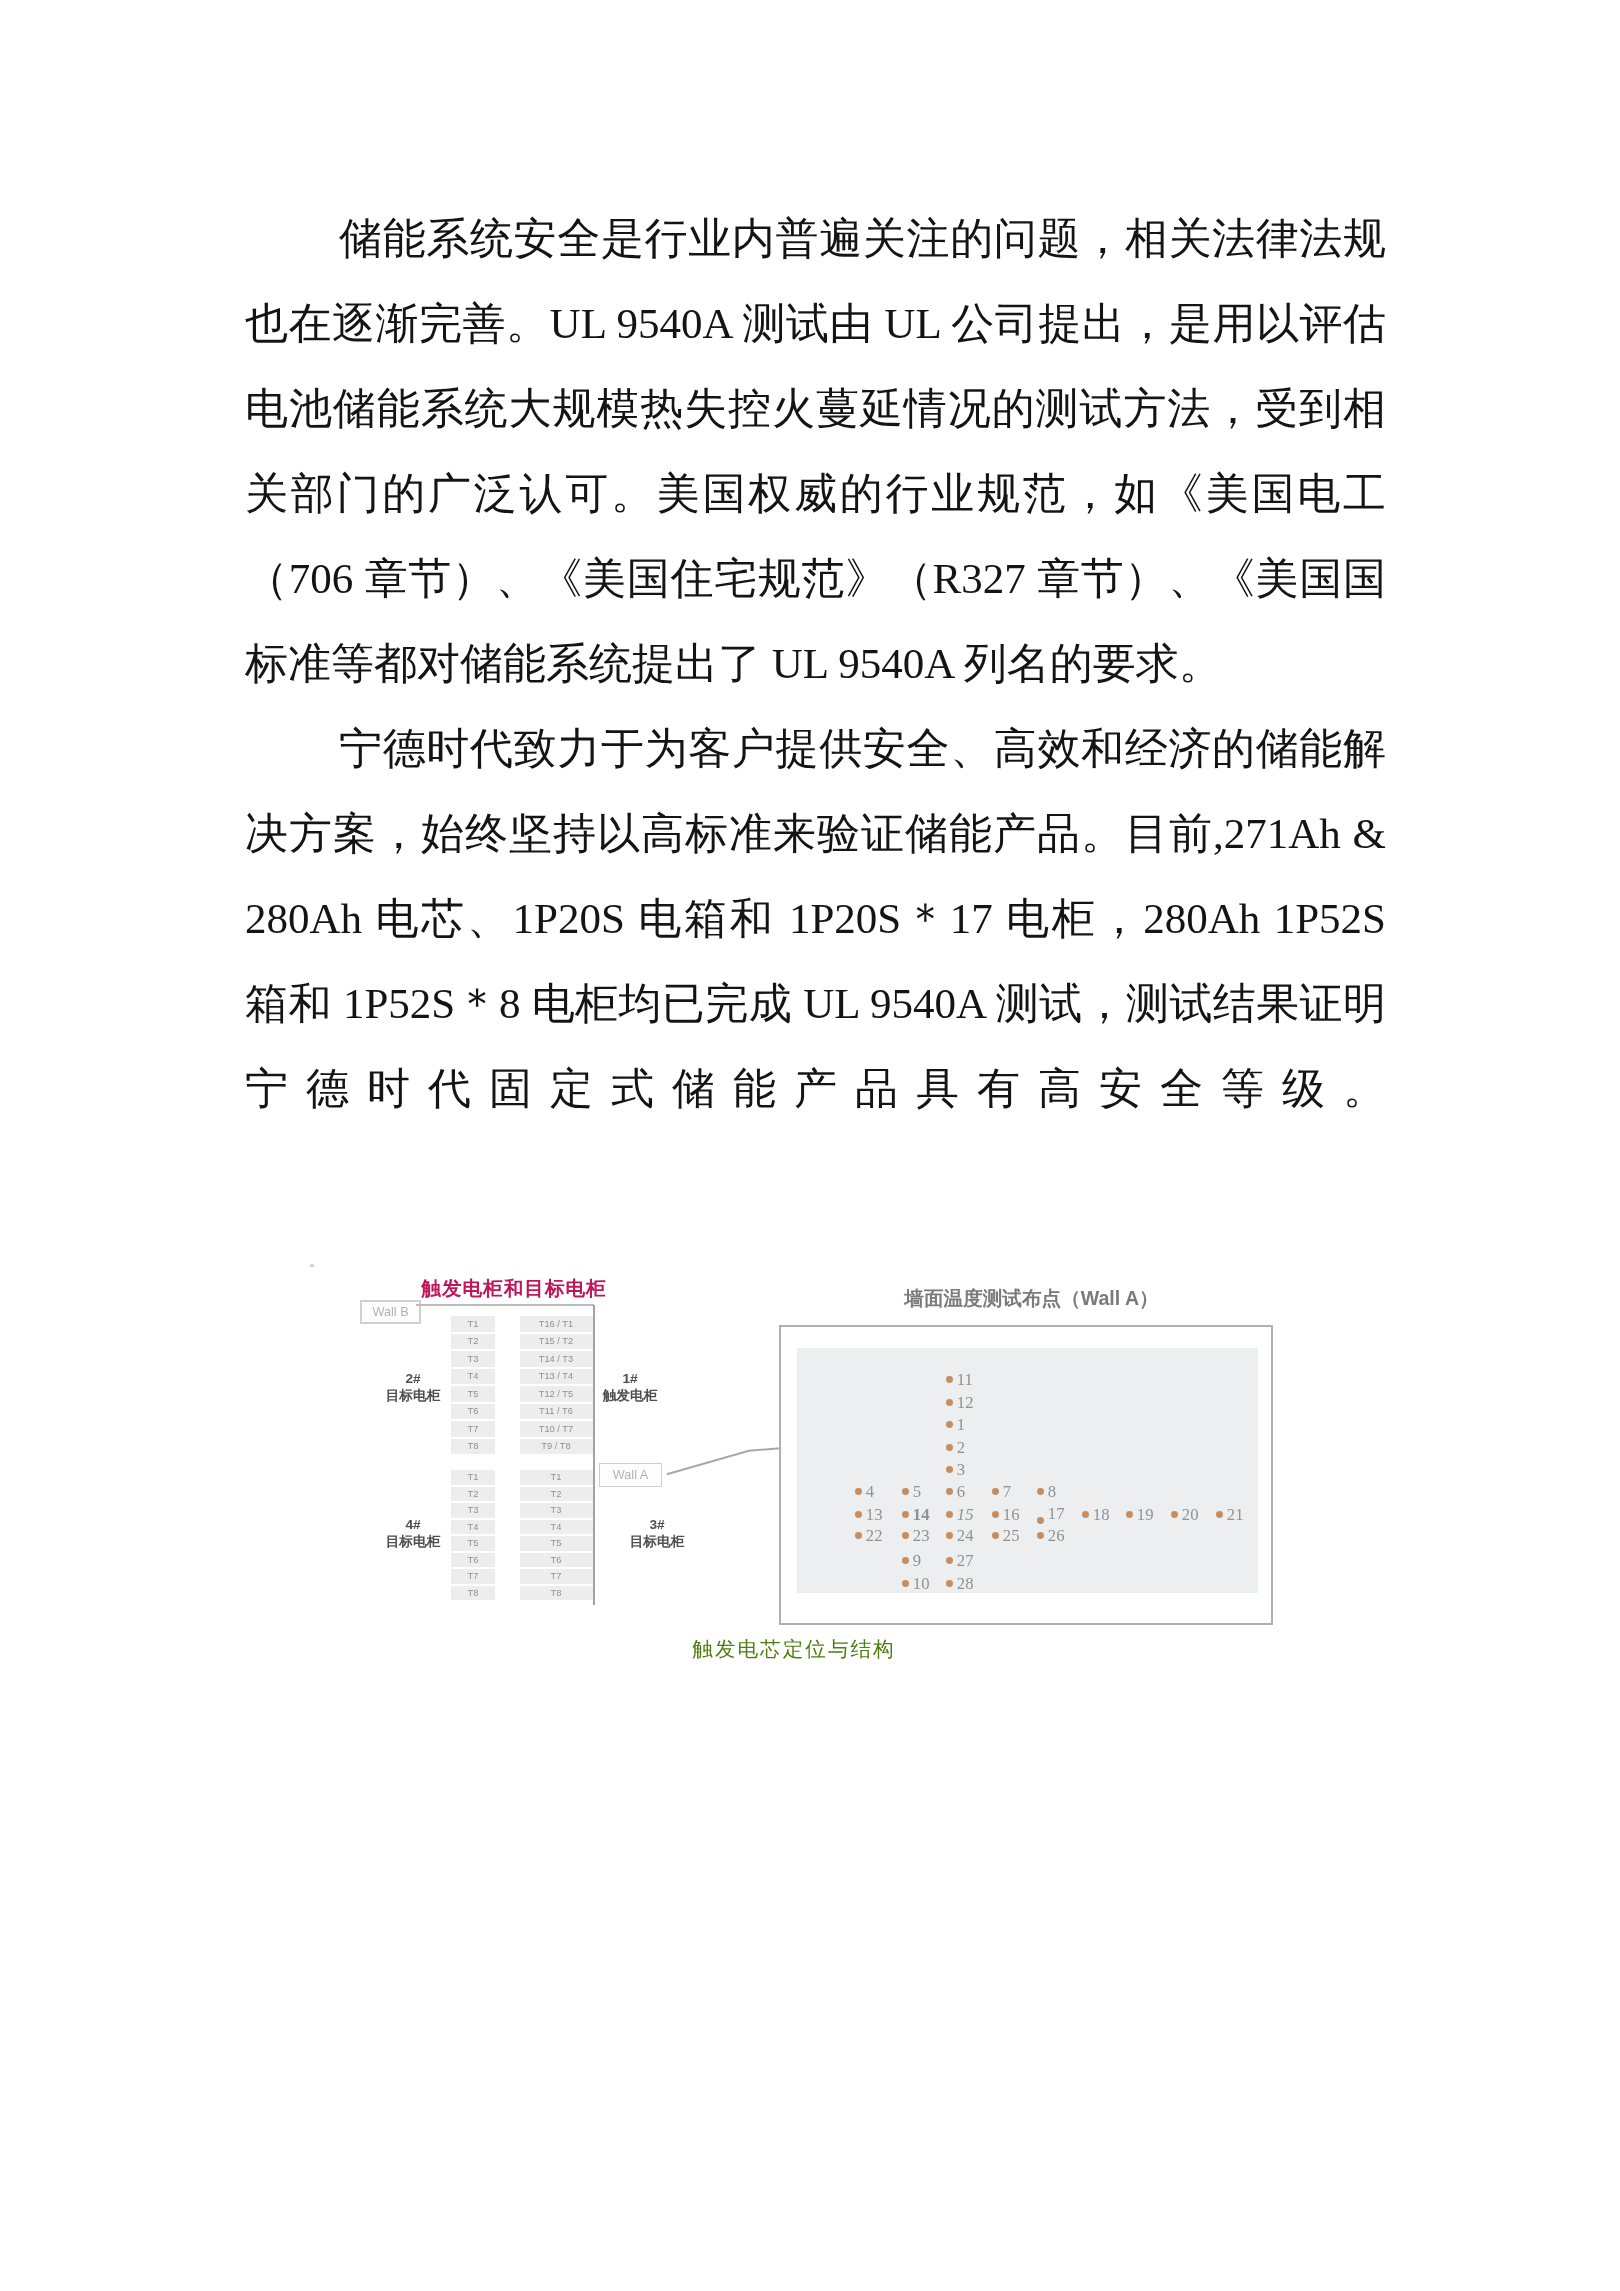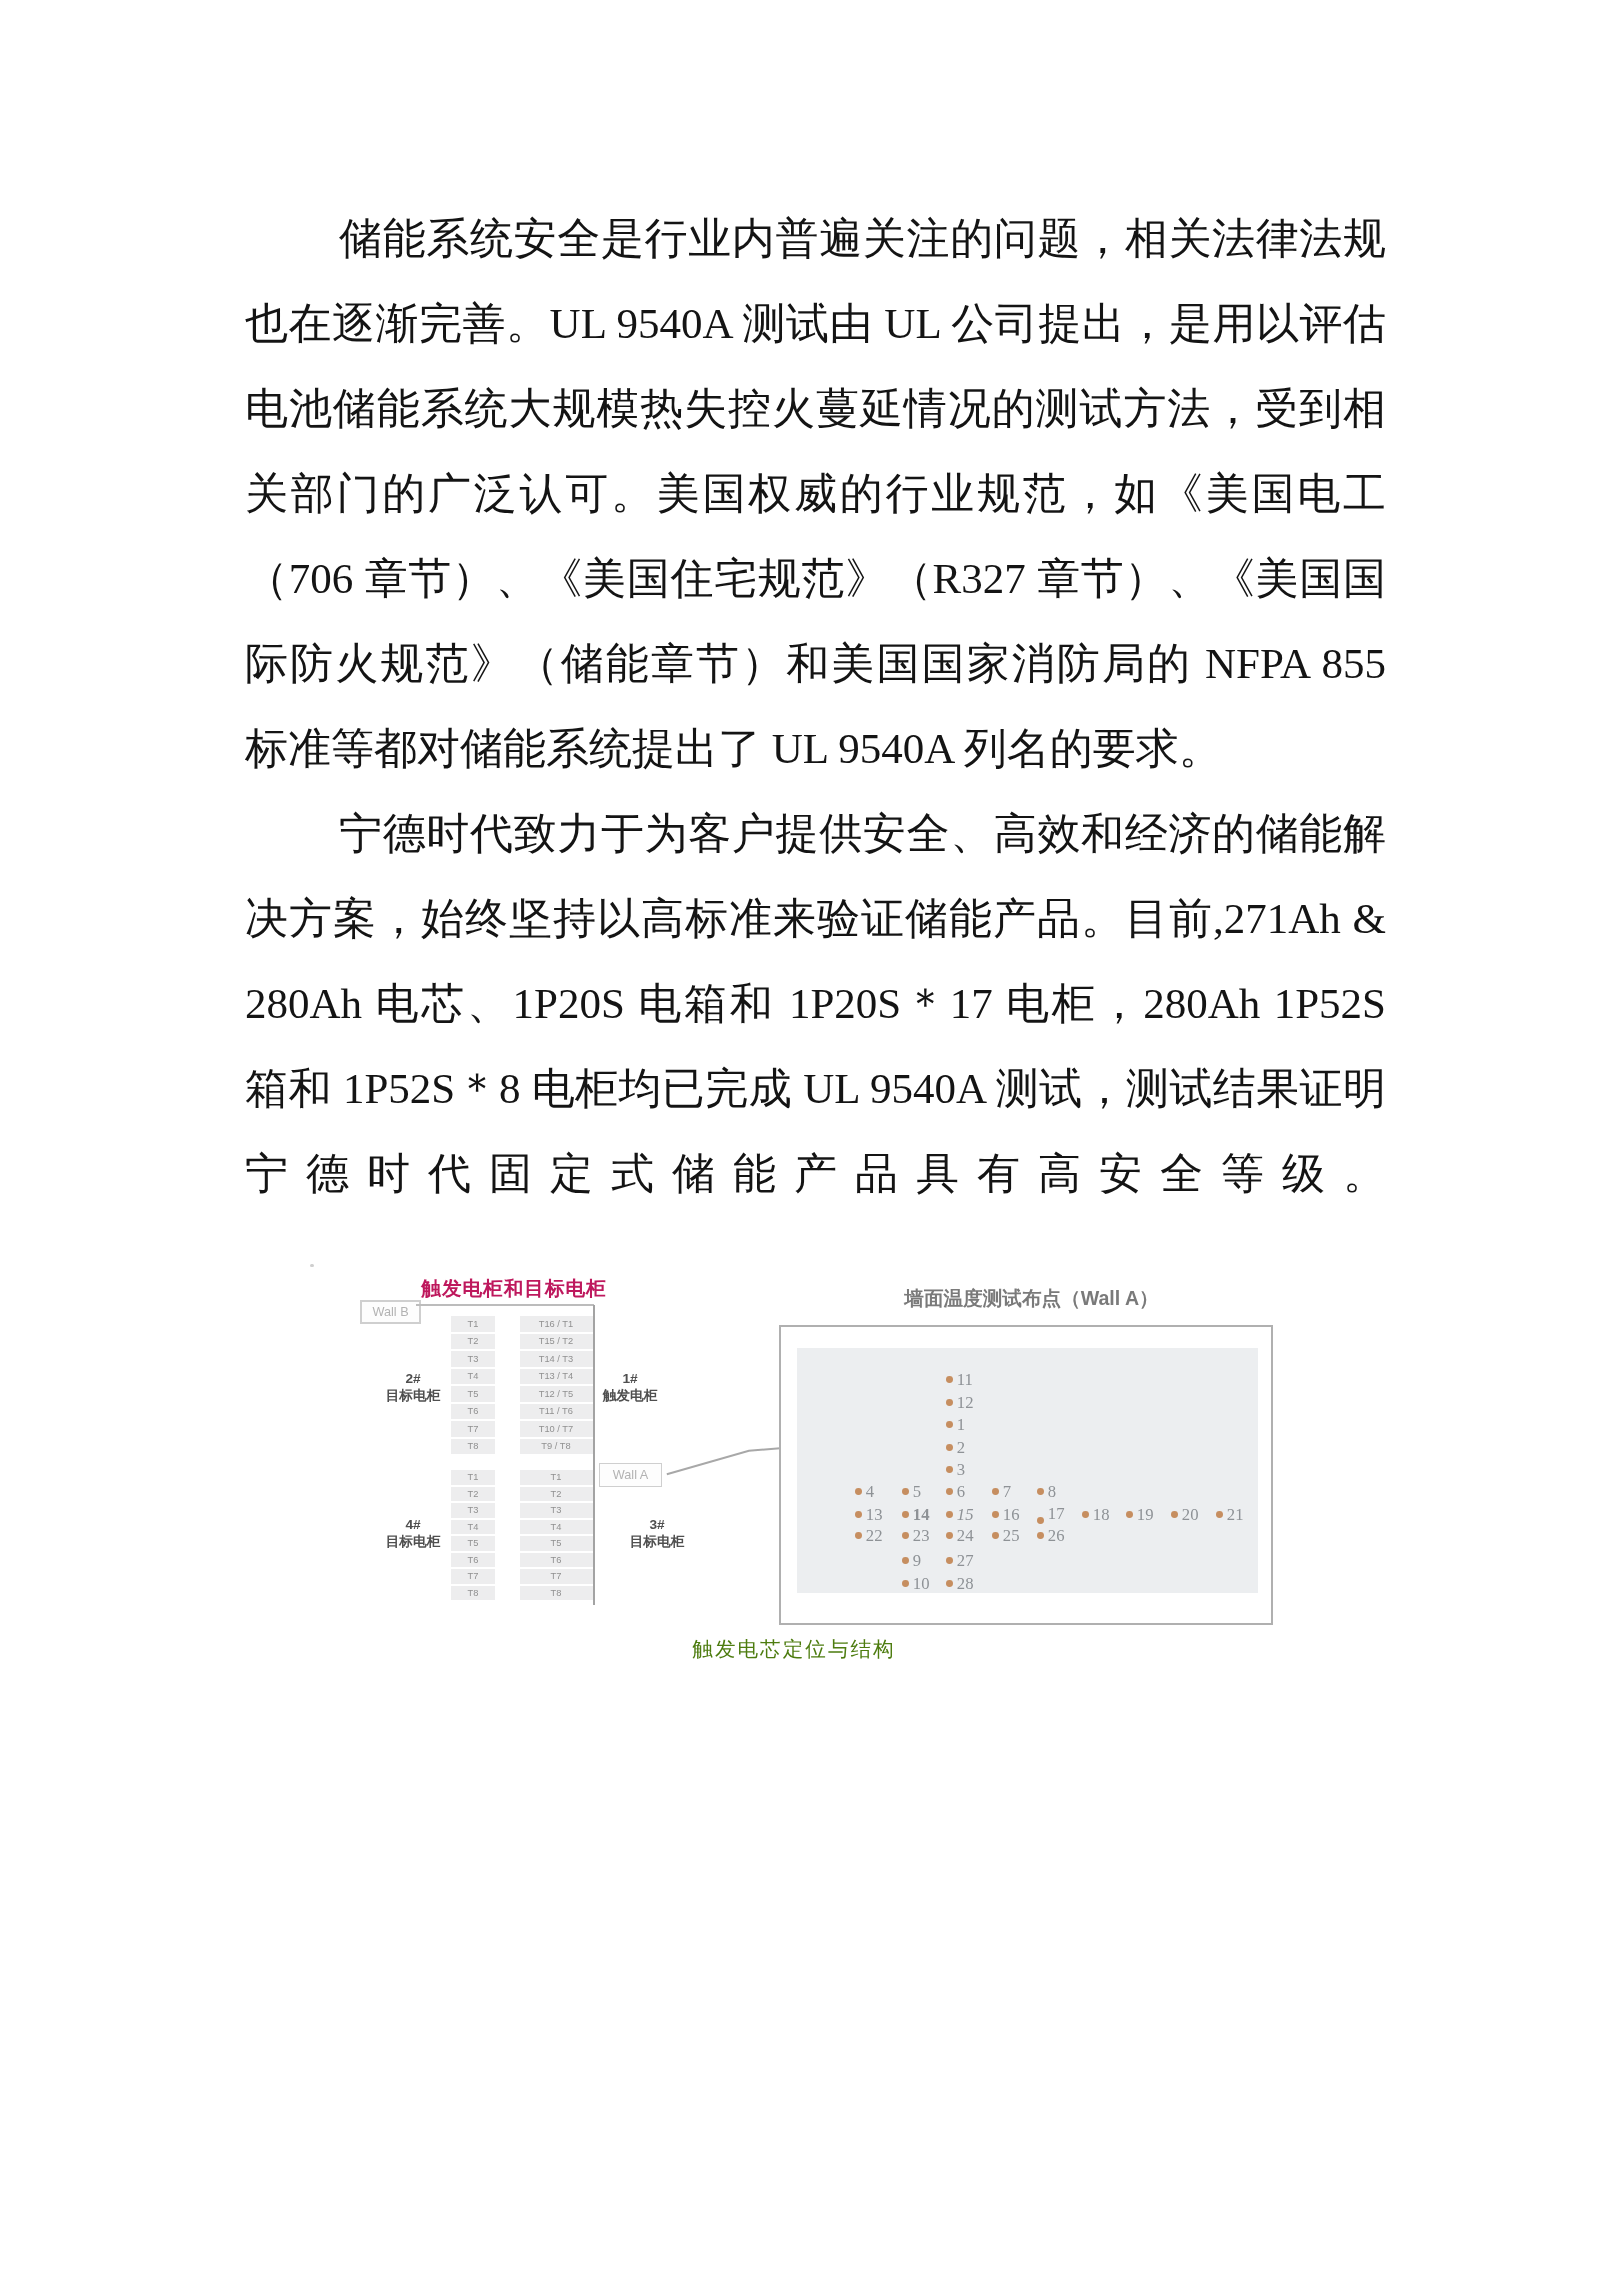--- a/index.html
+++ b/index.html
@@ -60,21 +60,20 @@
 <body>
 
 <div class="page">
 
   <div class="text-block">
     <div class="line l-fill l-indent">储能系统安全是行业内普遍关注的问题，相关法律法规</div>
     <div class="line l-fill">也在逐渐完善。UL 9540A 测试由 UL 公司提出，是用以评估</div>
     <div class="line l-fill">电池储能系统大规模热失控火蔓延情况的测试方法，受到相</div>
     <div class="line l-fill">关部门的广泛认可。美国权威的行业规范，如《美国电工法》</div>
     <div class="line l-fill">（706 章节）、《美国住宅规范》（R327 章节）、《美国国</div>
-    <div class="line l-fill">际防火规范》（储能章节）和美国国家消防局的 NFPA 855</div>
     <div class="line l-end">标准等都对储能系统提出了 UL 9540A 列名的要求。</div>
     <div class="line l-fill l-indent">宁德时代致力于为客户提供安全、高效和经济的储能解</div>
     <div class="line l-fill">决方案，始终坚持以高标准来验证储能产品。目前,271Ah &amp;</div>
     <div class="line l-fill">280Ah 电芯、1P20S 电箱和 1P20S＊17 电柜，280Ah 1P52S 电</div>
     <div class="line l-fill">箱和 1P52S＊8 电柜均已完成 UL 9540A 测试，测试结果证明</div>
     <div class="line l-fill">宁德时代固定式储能产品具有高安全等级。</div>
   </div>
 
   <div class="fig">
 

